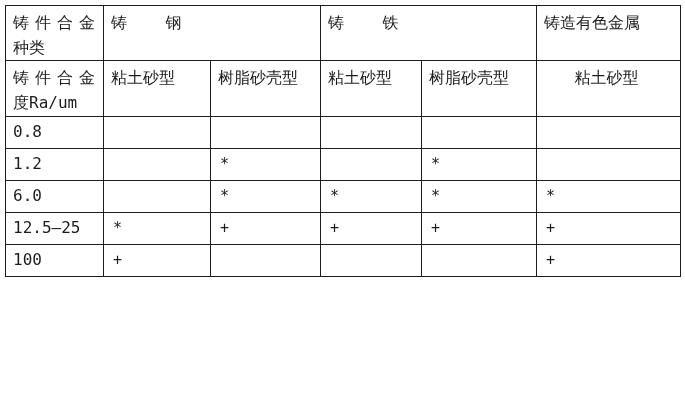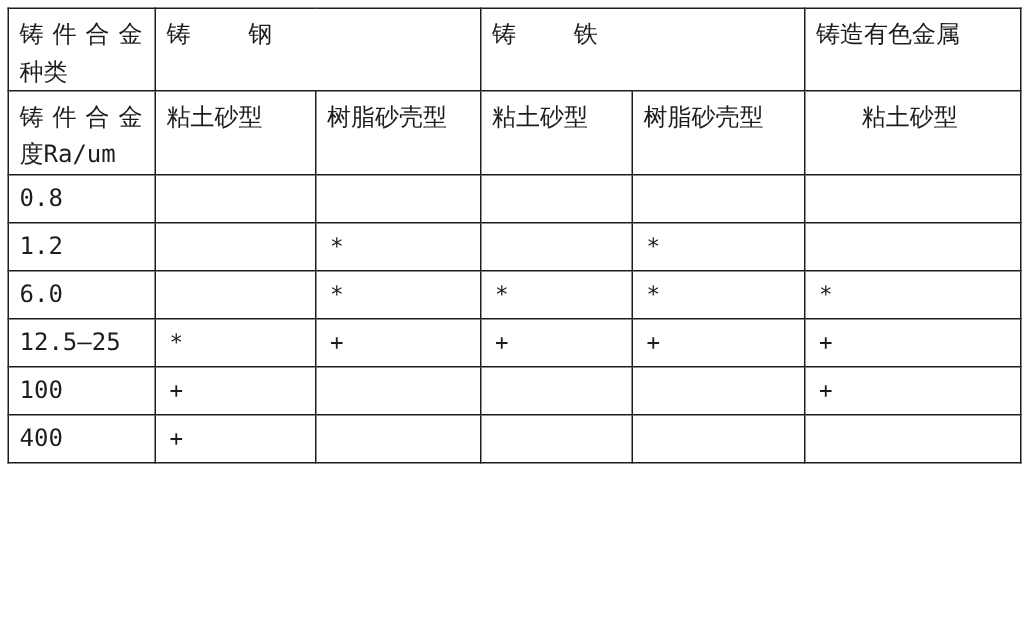--- a/index.html
+++ b/index.html
@@ -125,23 +125,15 @@
         <td class="mark">+</td>
       </tr>
       <tr>
         <td class="lbl">100</td>
         <td class="mark">+</td>
         <td class="mark"></td>
         <td class="mark"></td>
         <td class="mark"></td>
         <td class="mark">+</td>
       </tr>
-      <tr>
-        <td class="lbl">400</td>
-        <td class="mark">+</td>
-        <td class="mark"></td>
-        <td class="mark"></td>
-        <td class="mark"></td>
-        <td class="mark"></td>
-      </tr>
     </tbody>
   </table>
 </div>
 
 </body></html>

